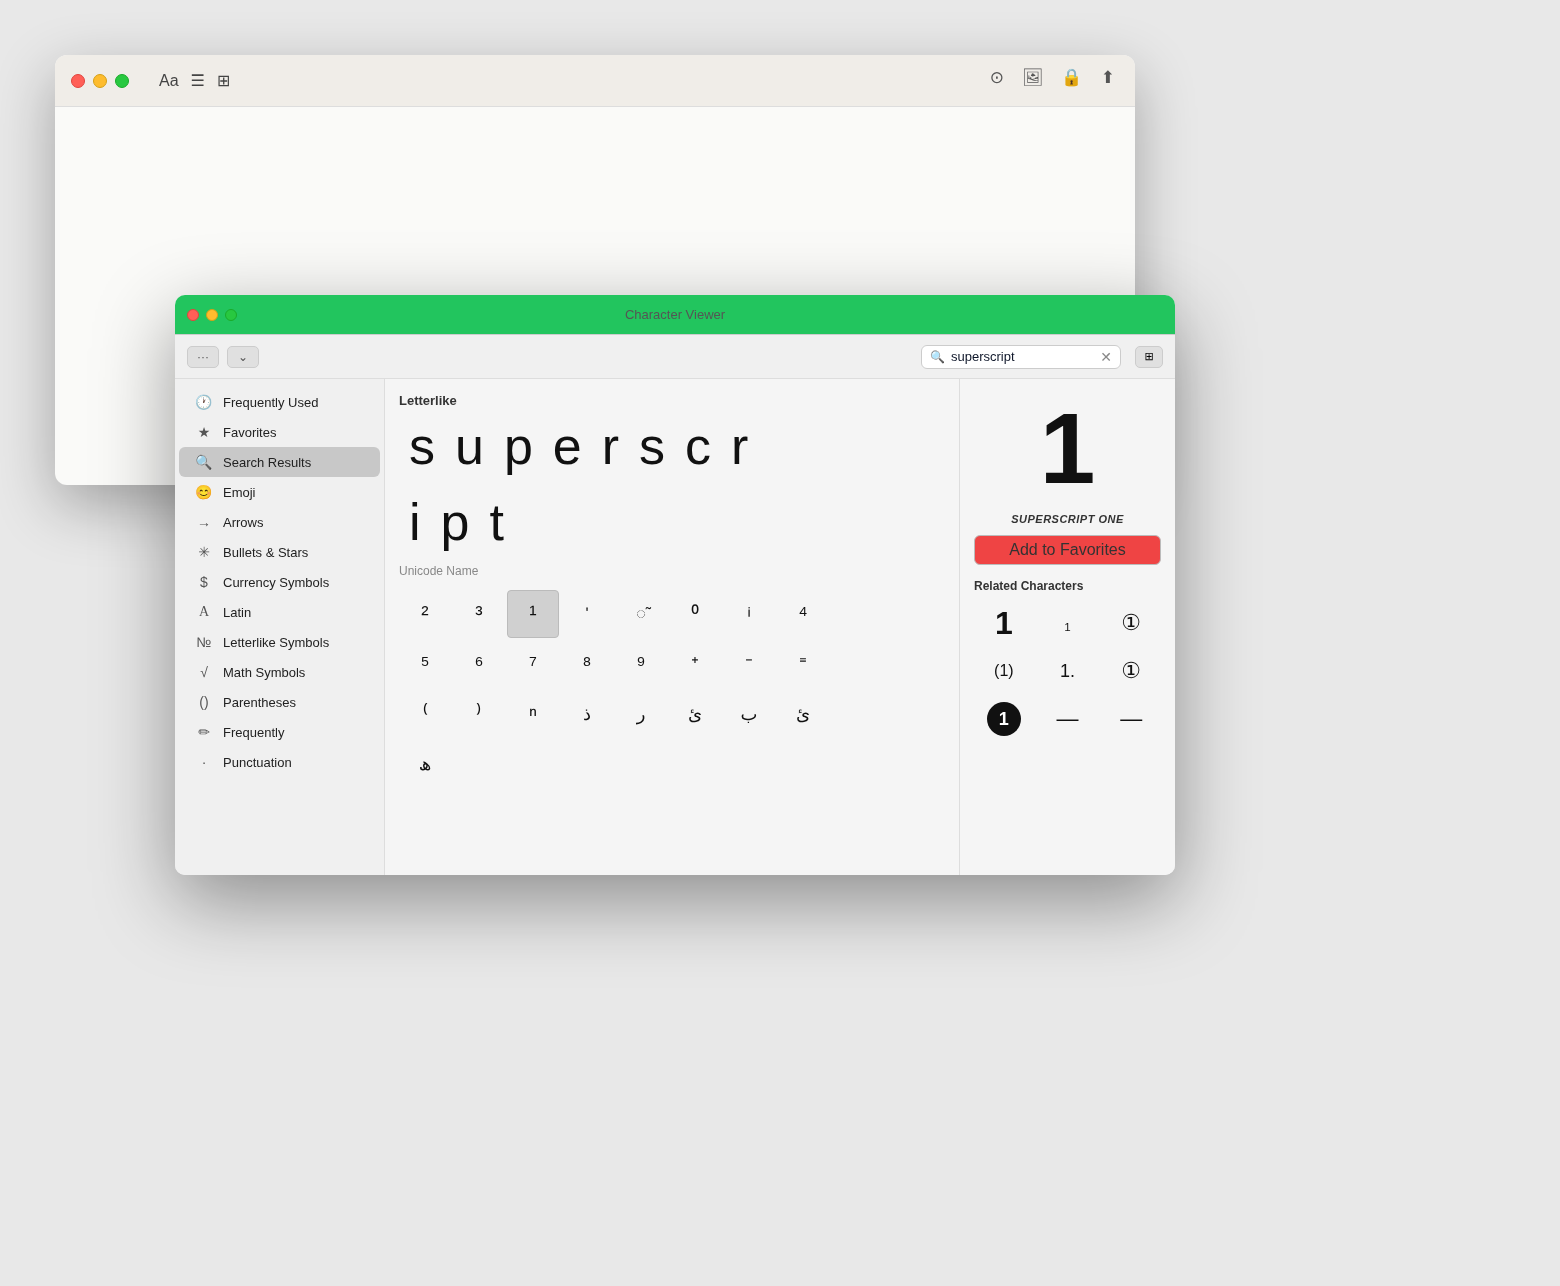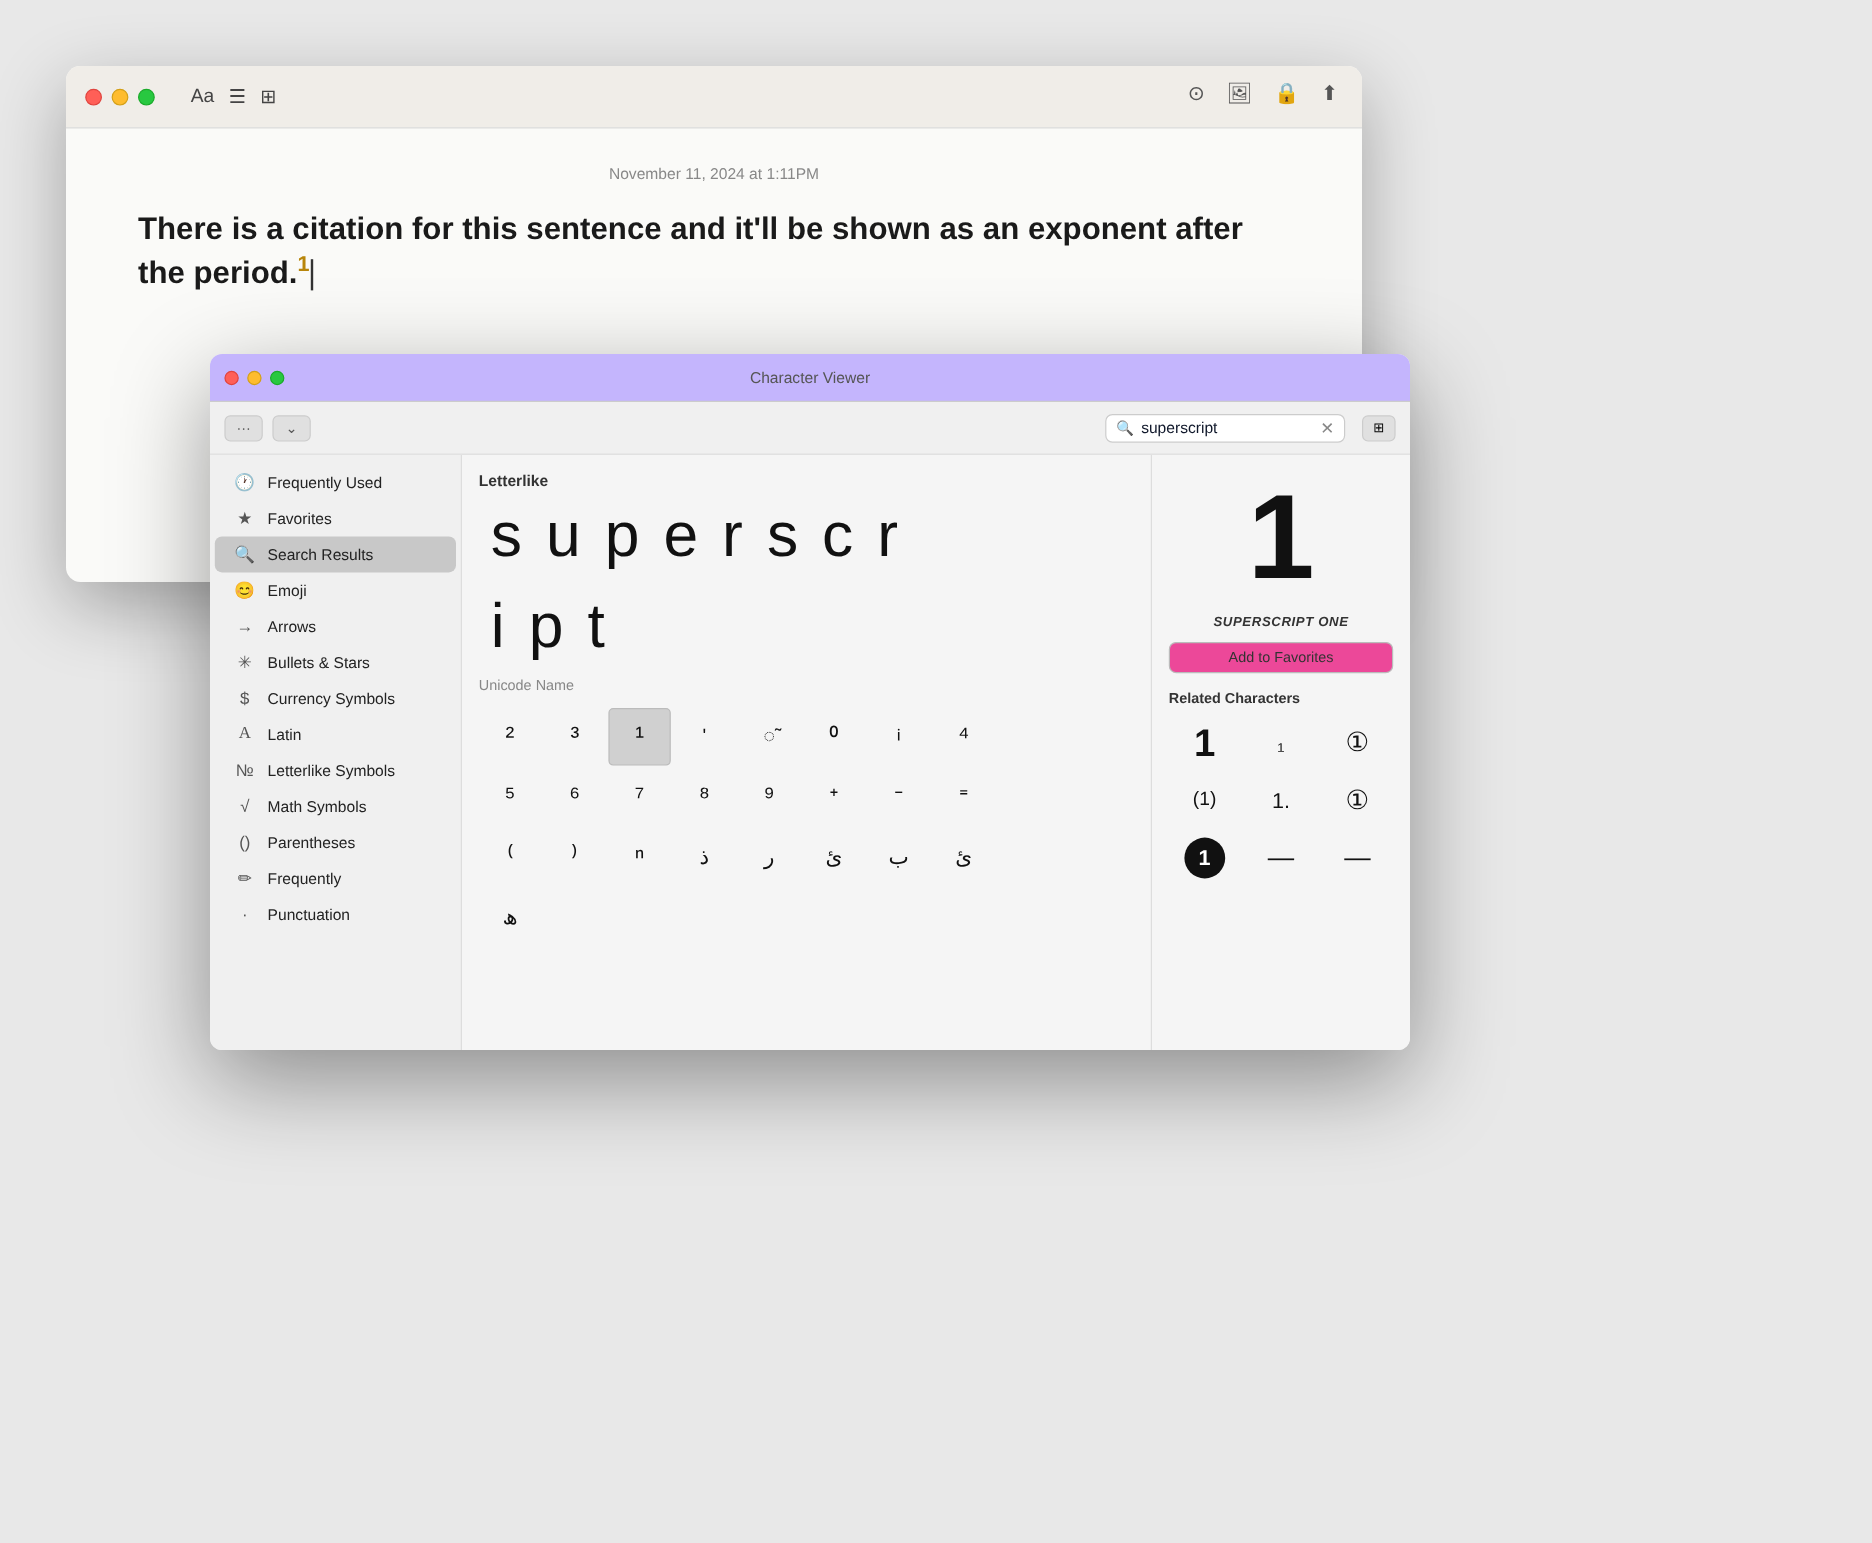--- a/index.html
+++ b/index.html
@@ -102,21 +102,21 @@
       height: 580px;
       background: #f5f5f5;
       border-radius: 10px;
       box-shadow: 0 25px 80px rgba(0,0,0,0.4);
       overflow: hidden;
       display: flex;
       flex-direction: column;
     }
     .char-titlebar {
       height: 40px;
-      background: #c4b5fd;
+      background: #22c55e;
       border-bottom: 1px solid #ccc;
       display: flex;
       align-items: center;
       padding: 0 12px;
       position: relative;
     }
     .char-traffic-lights {
       display: flex;
       gap: 7px;
     }
@@ -302,24 +302,24 @@
       color: #333;
       text-align: center;
       margin-bottom: 10px;
       letter-spacing: 0.5px;
       font-style: italic;
     }
     .add-favorites-btn {
       display: block;
       width: 100%;
       padding: 5px 10px;
-      background: #ec4899;
+      background: #ef4444;
       border: 1px solid #bbb;
       border-radius: 6px;
-      font-size: 12px;
+      font-size: 16px;
       color: #333;
       cursor: pointer;
       text-align: center;
       margin-bottom: 14px;
     }
     .related-header {
       font-size: 12px;
       font-weight: 600;
       color: #333;
       margin-bottom: 8px;
@@ -368,26 +368,20 @@
     <span style="font-size:16px;color:#444;margin-left:10px;">Aa</span>
     <span style="font-size:16px;color:#444;">☰</span>
     <span style="font-size:16px;color:#444;">⊞</span>
     <div class="notes-toolbar-icons">
       <span style="font-size:17px;color:#555;">⊙</span>
       <span style="font-size:17px;color:#555;">🖼</span>
       <span style="font-size:17px;color:#555;">🔒</span>
       <span style="font-size:17px;color:#555;">⬆</span>
     </div>
   </div>
-  <div class="notes-content">
-    <div class="notes-date">November 11, 2024 at 1:11PM</div>
-    <div class="notes-text">
-      <span>There is a citation for this sentence and it'll be shown as an exponent after the period.</span><span class="citation-mark">1</span><span class="text-cursor"></span>
-    </div>
-  </div>
 </div>
 
 <div class="char-viewer">
   <div class="char-titlebar">
     <div class="char-traffic-lights">
       <div class="char-tl char-tl-close"></div>
       <div class="char-tl char-tl-min"></div>
       <div class="char-tl char-tl-max"></div>
     </div>
     <span class="char-window-title">Character Viewer</span>

